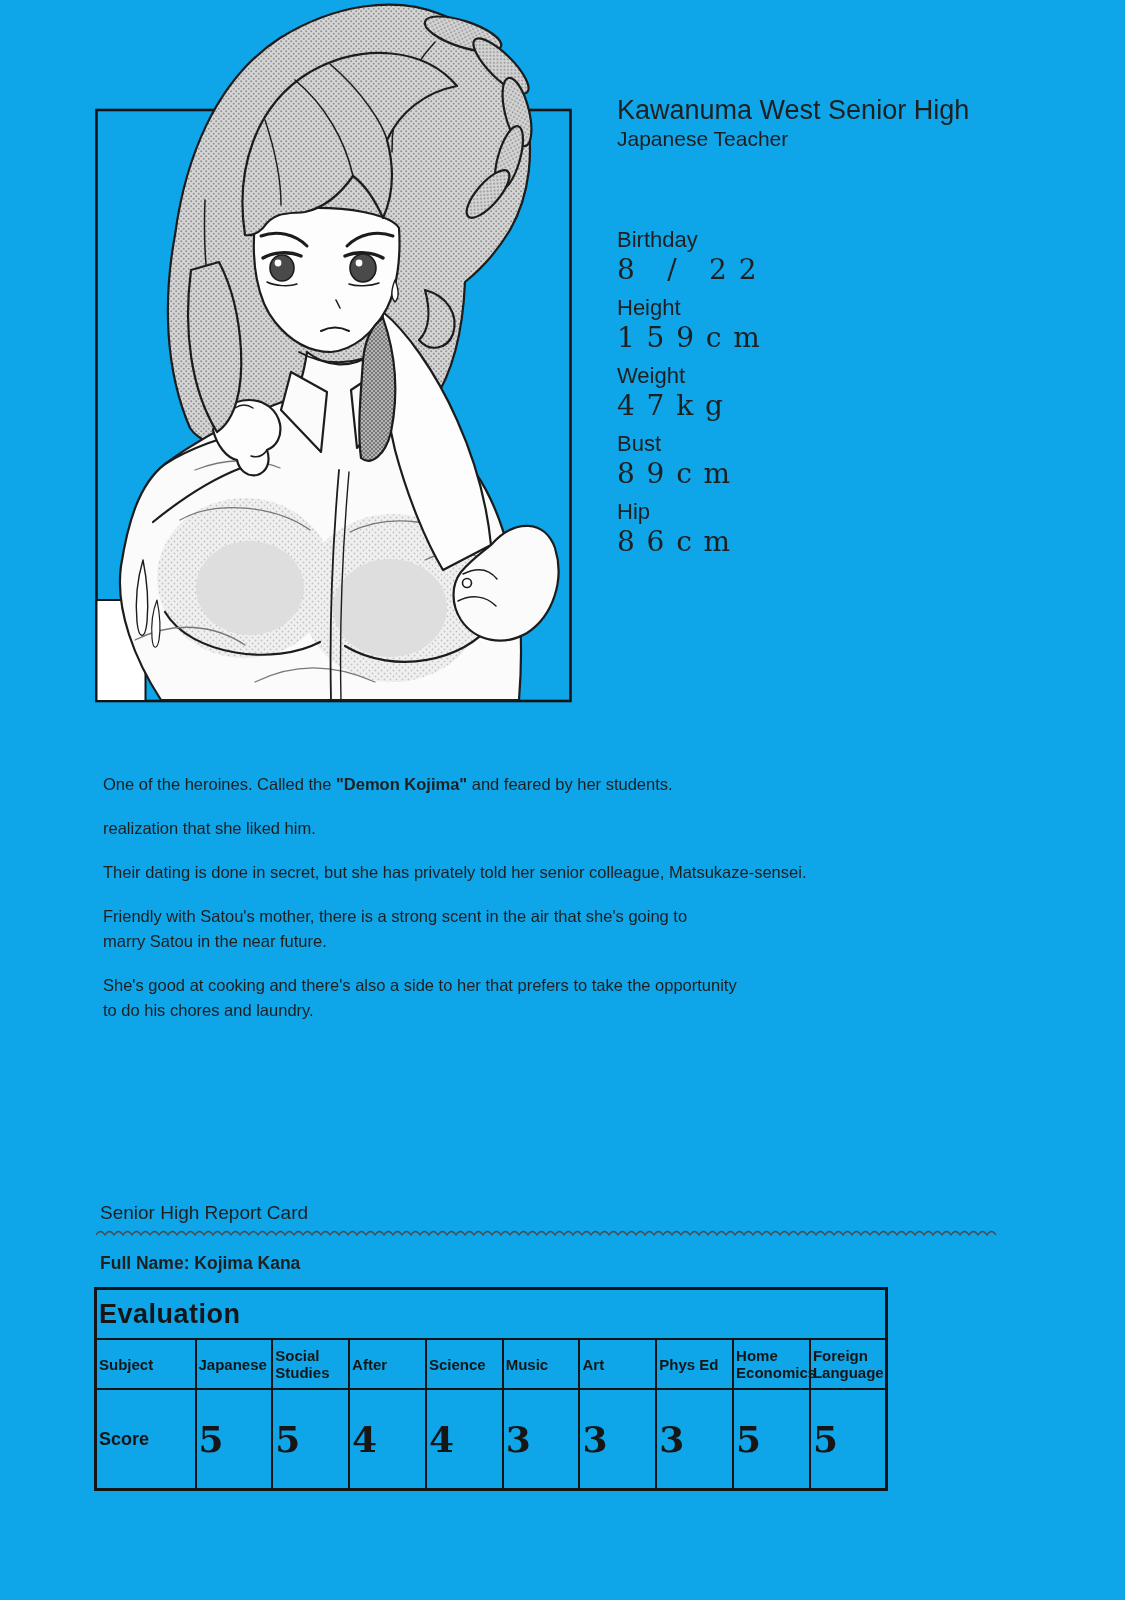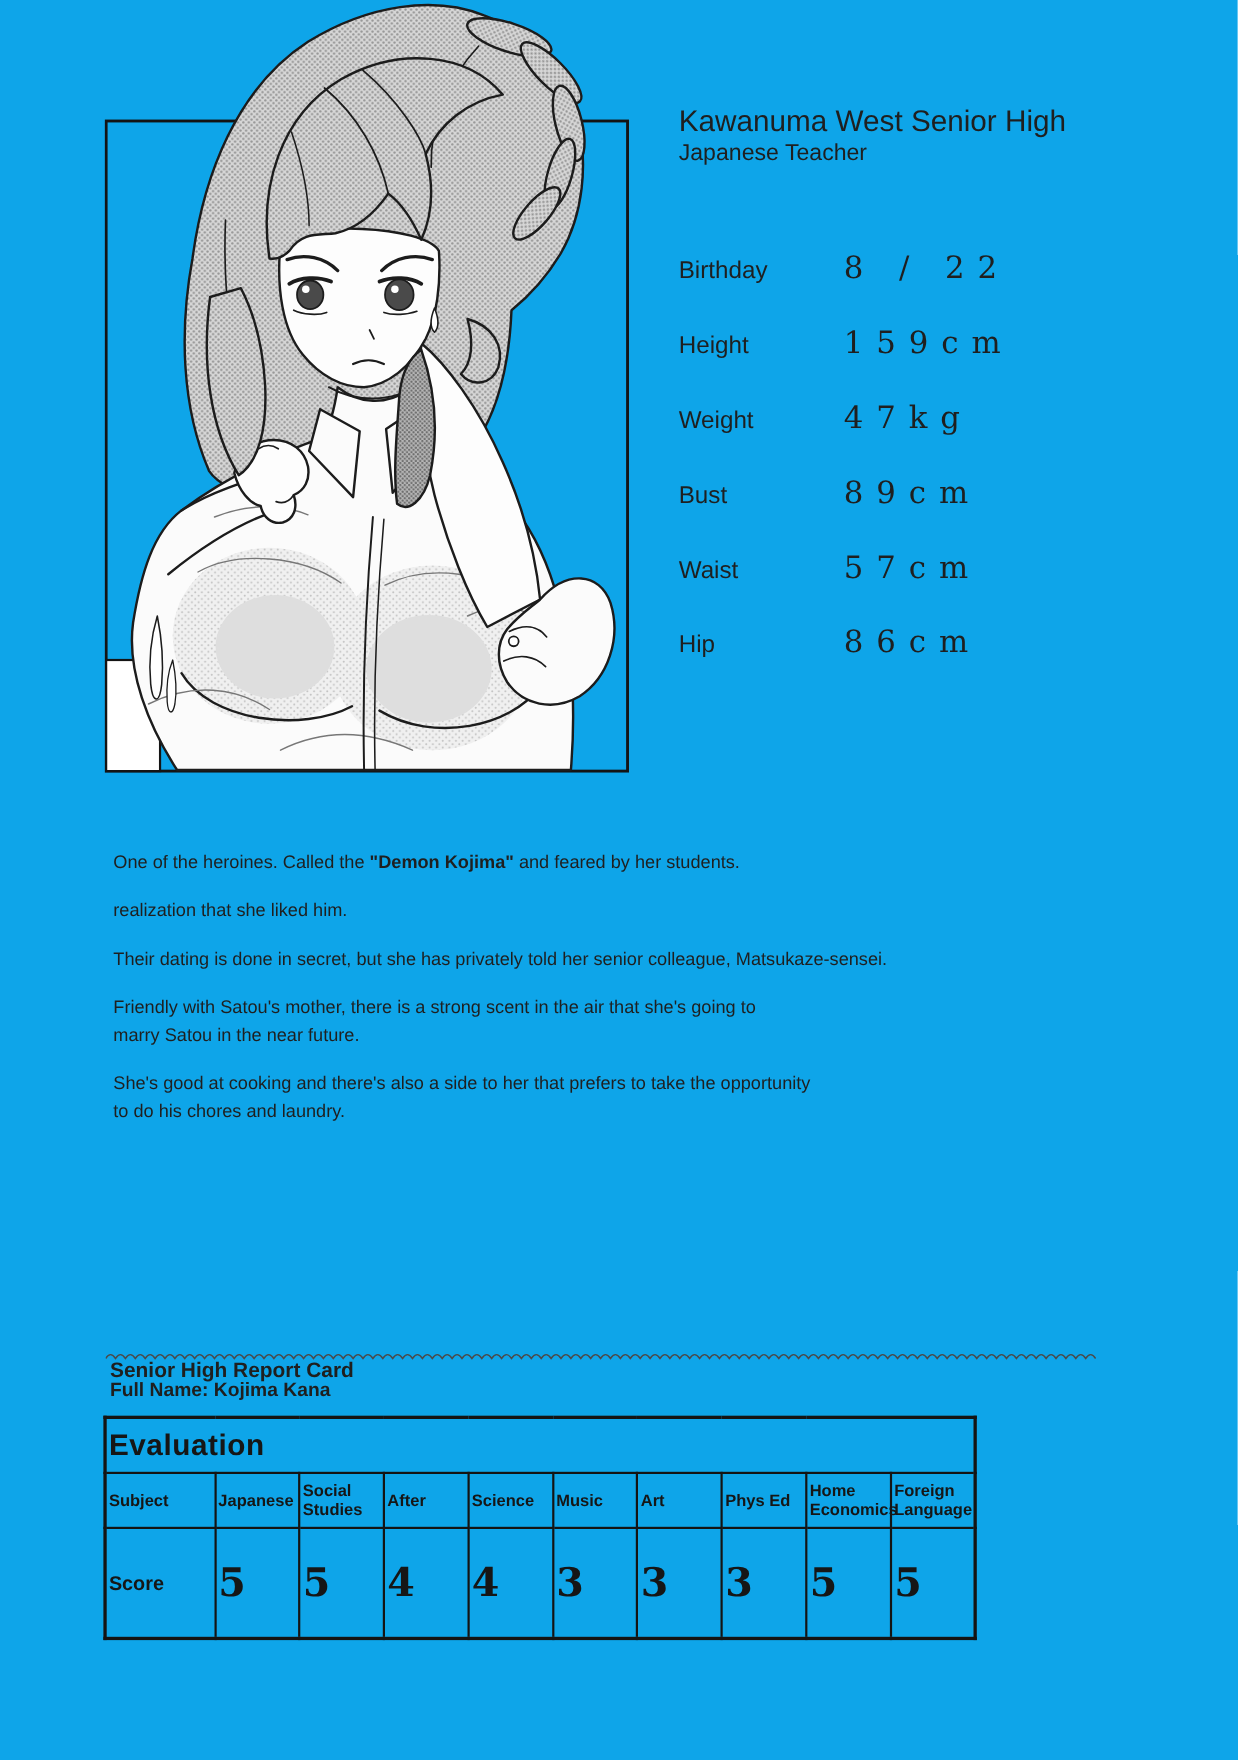--- a/index.html
+++ b/index.html
@@ -10,32 +10,32 @@
   .illu{position:absolute;left:95px;top:0px;width:478px;height:705px;}
 
   
   .profile-head{position:absolute;left:617px;top:94px;}
   .school{font-size:27px;line-height:32px;}
   .role{font-size:21px;line-height:26px;}
   .name{font-size:25px;line-height:30px;}
 
   
   .stats{position:absolute;left:617px;top:227px;}
-  .stat-row{display:flex;align-items:baseline;height:68px;}
+  .stat-row{display:flex;align-items:baseline;height:68px;flex-direction:column;}
   .stat-label{width:150px;font-size:22px;}
   .stat-value{font-family:"DejaVu Serif",serif;font-size:28px;letter-spacing:0.42em;white-space:nowrap;}
 
   
   .about{position:absolute;left:103px;top:772px;width:900px;font-size:16.5px;line-height:25px;}
   .about p{margin:0 0 19px 0;}
   .about b{font-weight:bold;}
   .pline{display:block;}
 
   
-  .rc-title{position:absolute;left:100px;top:1236px;font-size:19px;font-weight:bold;}
+  .rc-title{position:absolute;left:100px;top:1202px;font-size:19px;font-weight:normal;}
   .wave{position:absolute;left:96px;top:1228px;}
   .full-name{position:absolute;left:100px;top:1253px;font-size:17.5px;font-weight:bold;}
 
   table.rc{position:absolute;left:94px;top:1287px;width:791px;border-collapse:collapse;
            table-layout:fixed;border:3px solid #141414;}
   table.rc td{border:2px solid #141414;text-align:left;vertical-align:middle;padding:0 2px;
               font-weight:bold;color:#161616;}
   td.eval{height:48px;font-size:27px;letter-spacing:0.5px;}
   tr.head-row td{height:48px;font-size:15px;line-height:17px;}
   td.subject{font-size:20px;}
@@ -165,24 +165,20 @@
       <span class="stat-label">Height</span>
       <span class="stat-value">159cm</span>
     </div>
     <div class="stat-row">
       <span class="stat-label">Weight</span>
       <span class="stat-value">47kg</span>
     </div>
     <div class="stat-row">
       <span class="stat-label">Bust</span>
       <span class="stat-value">89cm</span>
-    </div>
-    <div class="stat-row">
-      <span class="stat-label">Waist</span>
-      <span class="stat-value">57cm</span>
     </div>
     <div class="stat-row">
       <span class="stat-label">Hip</span>
       <span class="stat-value">86cm</span>
     </div>
   </div>
 
   <div class="about">
     <p><span>One of the heroines. Called the </span><b>"Demon Kojima"</b><span> and feared by her students.</span></p>
     <p>

